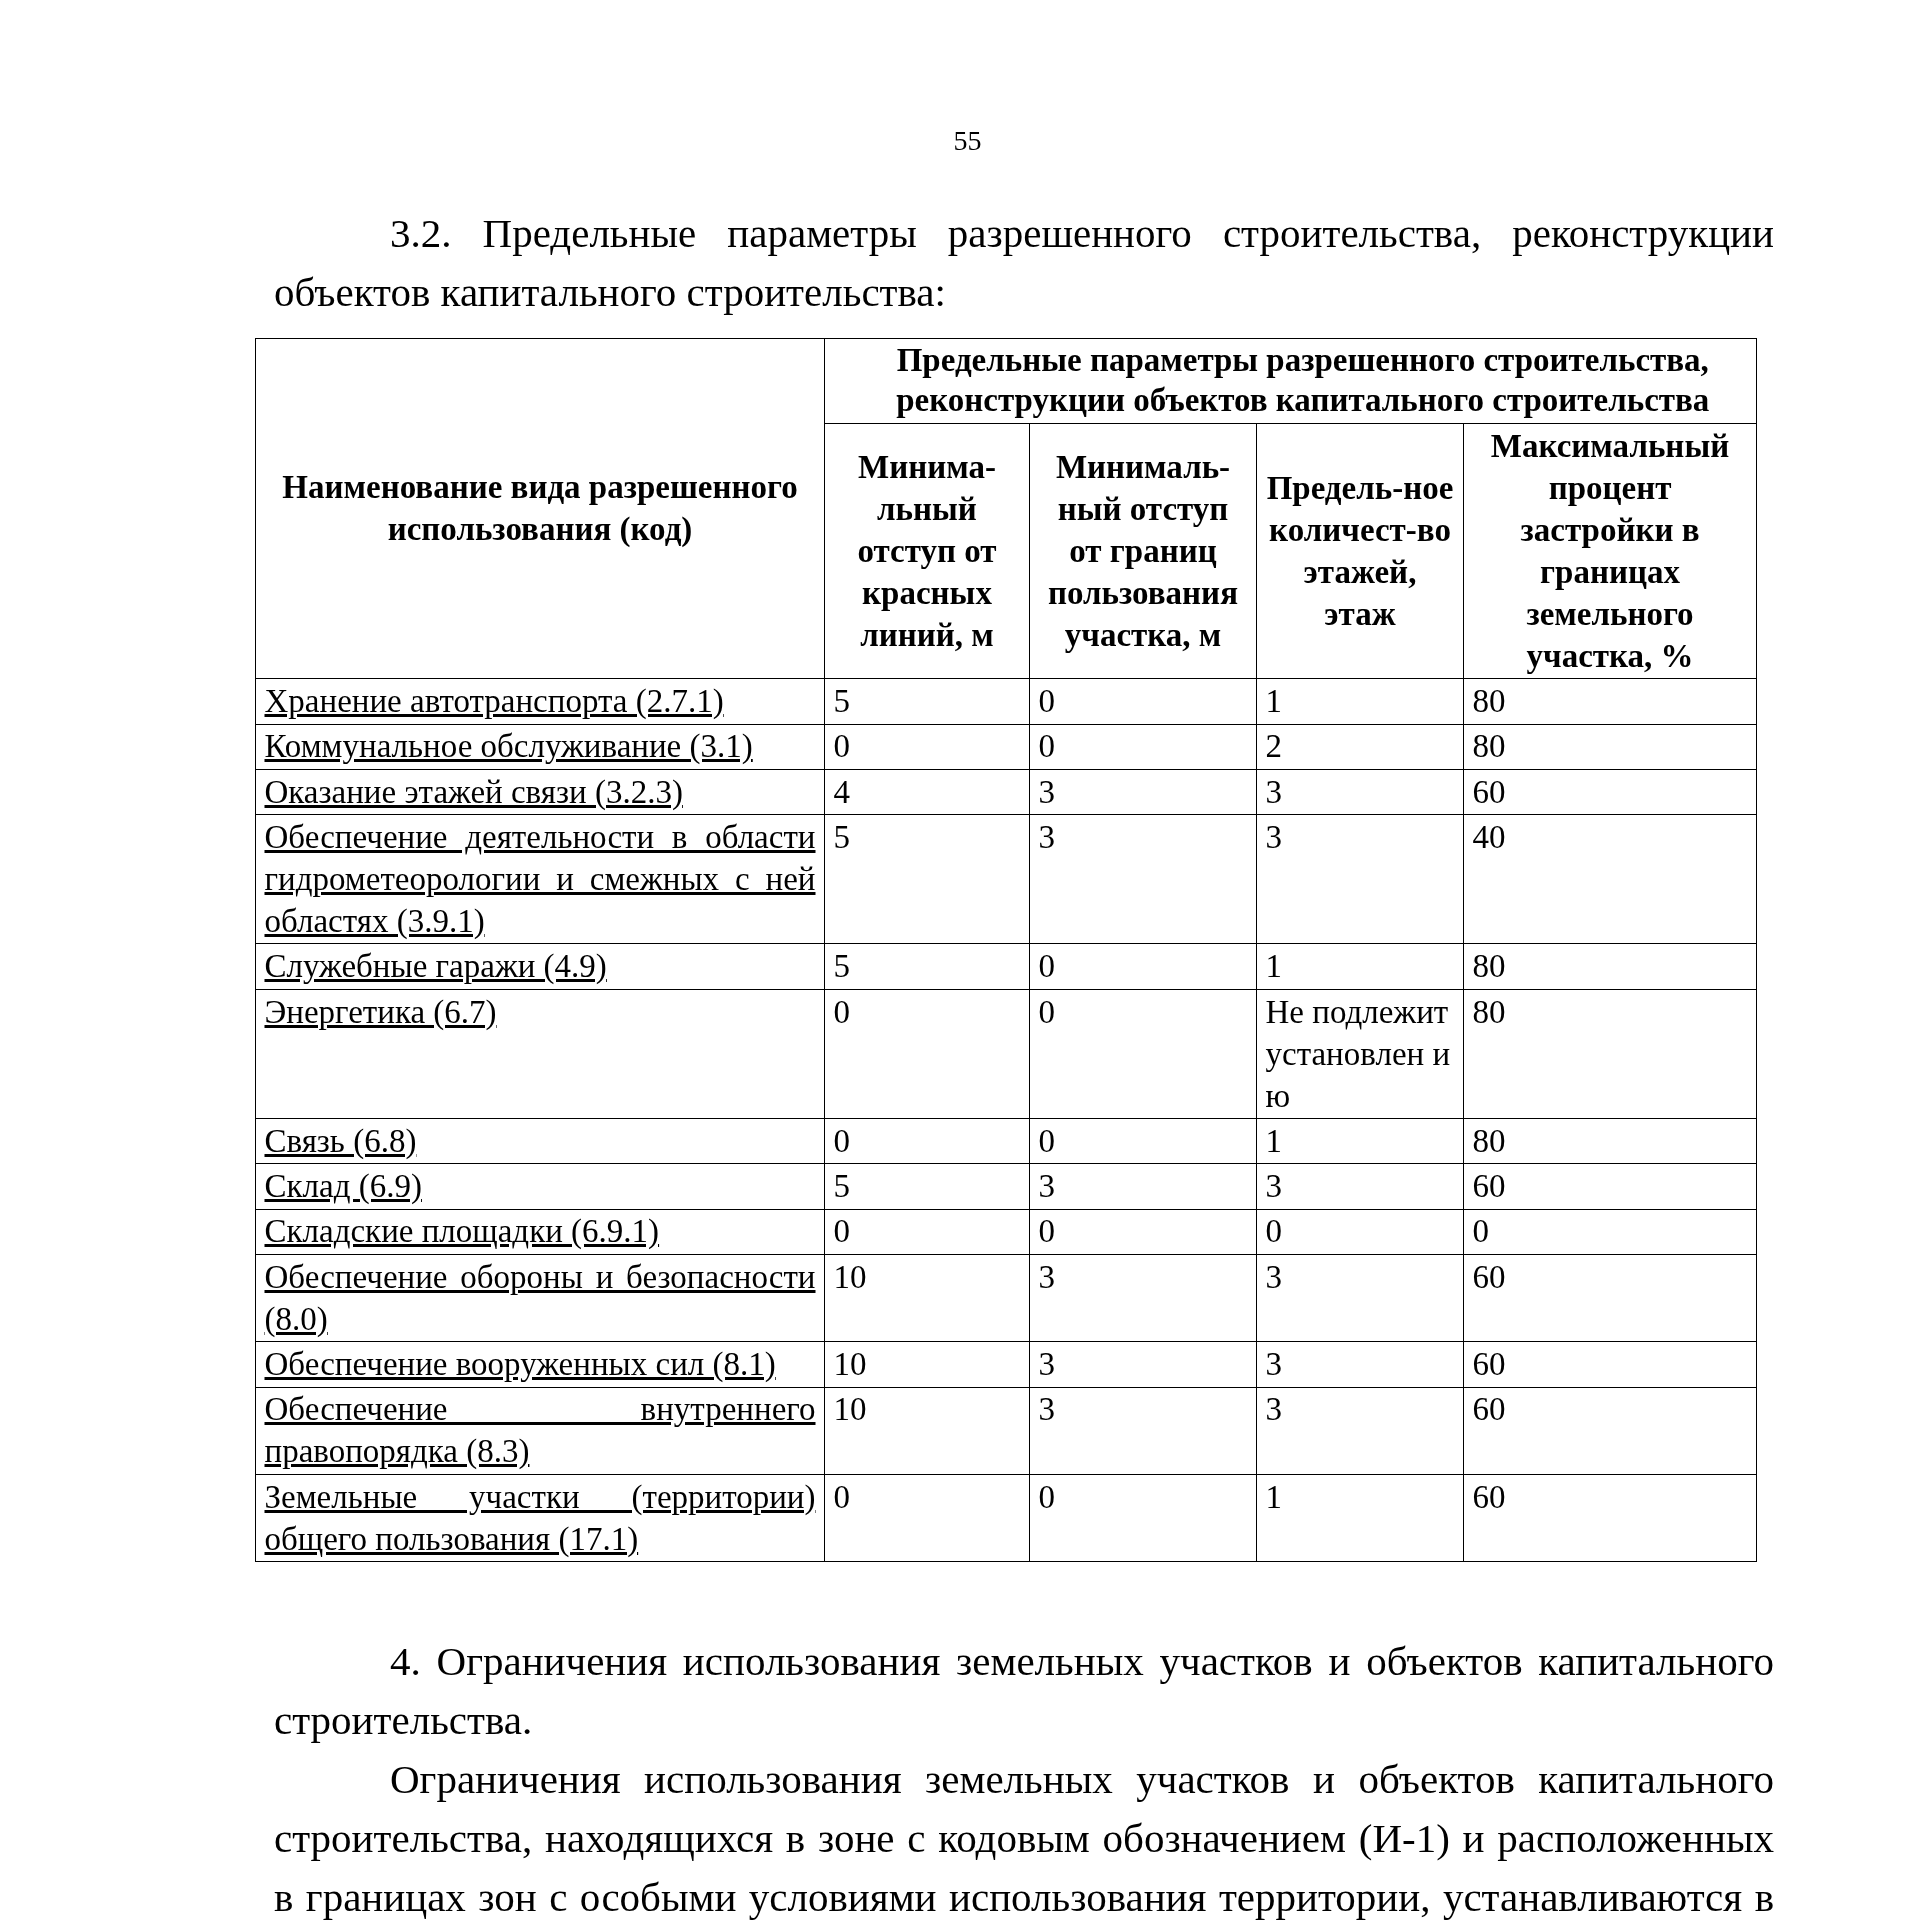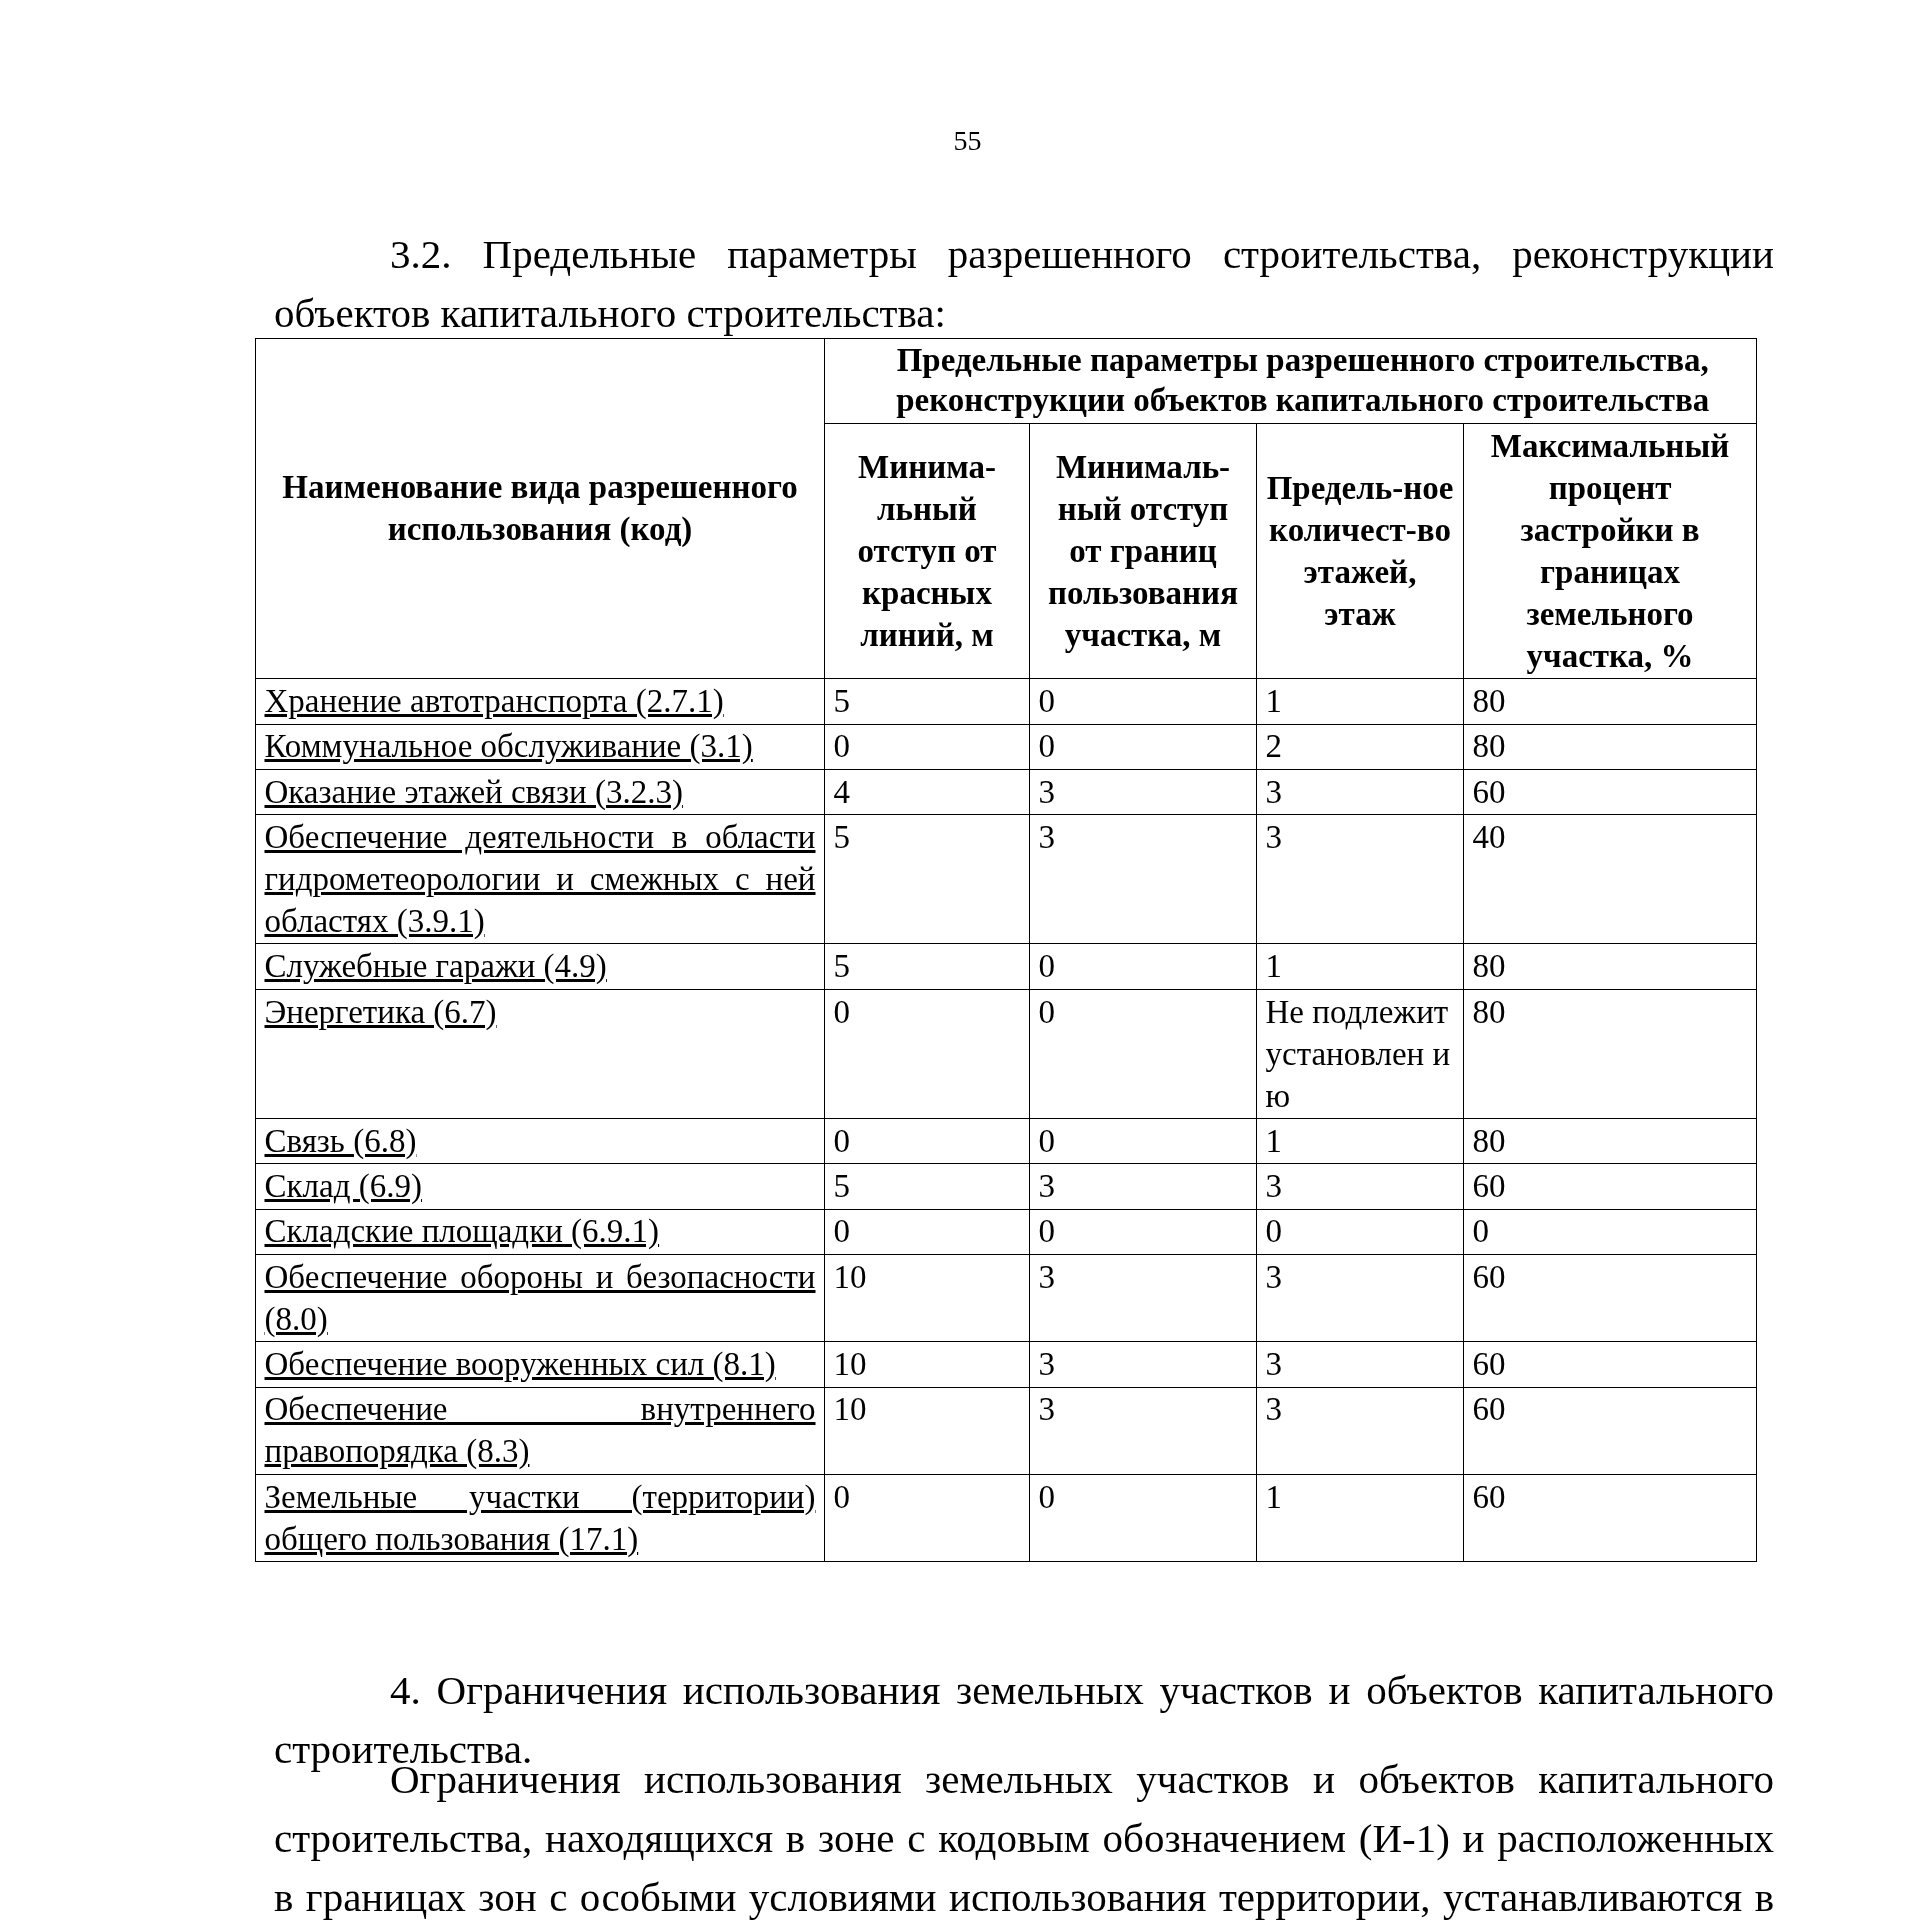--- a/index.html
+++ b/index.html
@@ -16,21 +16,21 @@
                  padding: 0.8px 8.5px 1.5px 8.5px; line-height: 42px; }
   table.params th { font-weight: bold; text-align: center; vertical-align: middle; }
   table.params th.group { vertical-align: top; line-height: 40px; padding-left: 33px; }
   table.params td.name { text-align: justify; text-align-last: left; text-decoration: underline; }
 </style>
 </head>
 <body>
 
 <div class="page-num">55</div>
 
-<div class="para indent" style="top:225px;">3.2. Предельные параметры разрешенного строительства, реконструкции объектов капитального строительства:</div>
+<div class="para indent" style="top:204px;">3.2. Предельные параметры разрешенного строительства, реконструкции объектов капитального строительства:</div>
 
 <table class="params">
   <colgroup>
     <col style="width:569px">
     <col style="width:205px">
     <col style="width:227px">
     <col style="width:207px">
     <col style="width:293px">
   </colgroup>
   <thead>
@@ -133,15 +133,15 @@
     <tr>
       <td class="name">Земельные участки (территории) общего пользования (17.1)</td>
       <td>0</td>
       <td>0</td>
       <td>1</td>
       <td>60</td>
     </tr>
   </tbody>
 </table>
 
-<div class="para indent" style="top:1632px;margin-top:29px;">4. Ограничения использования земельных участков и объектов капитального строительства.</div>
+<div class="para indent" style="top:1632px;">4. Ограничения использования земельных участков и объектов капитального строительства.</div>
 <div class="para indent" style="top:1750px;">Ограничения использования земельных участков и объектов капитального строительства, находящихся в зоне с кодовым обозначением (И-1) и расположенных в границах зон с особыми условиями использования территории, устанавливаются в соответствии со статьями 45-53 настоящих Правил.</div>
 
 
 </body></html>

